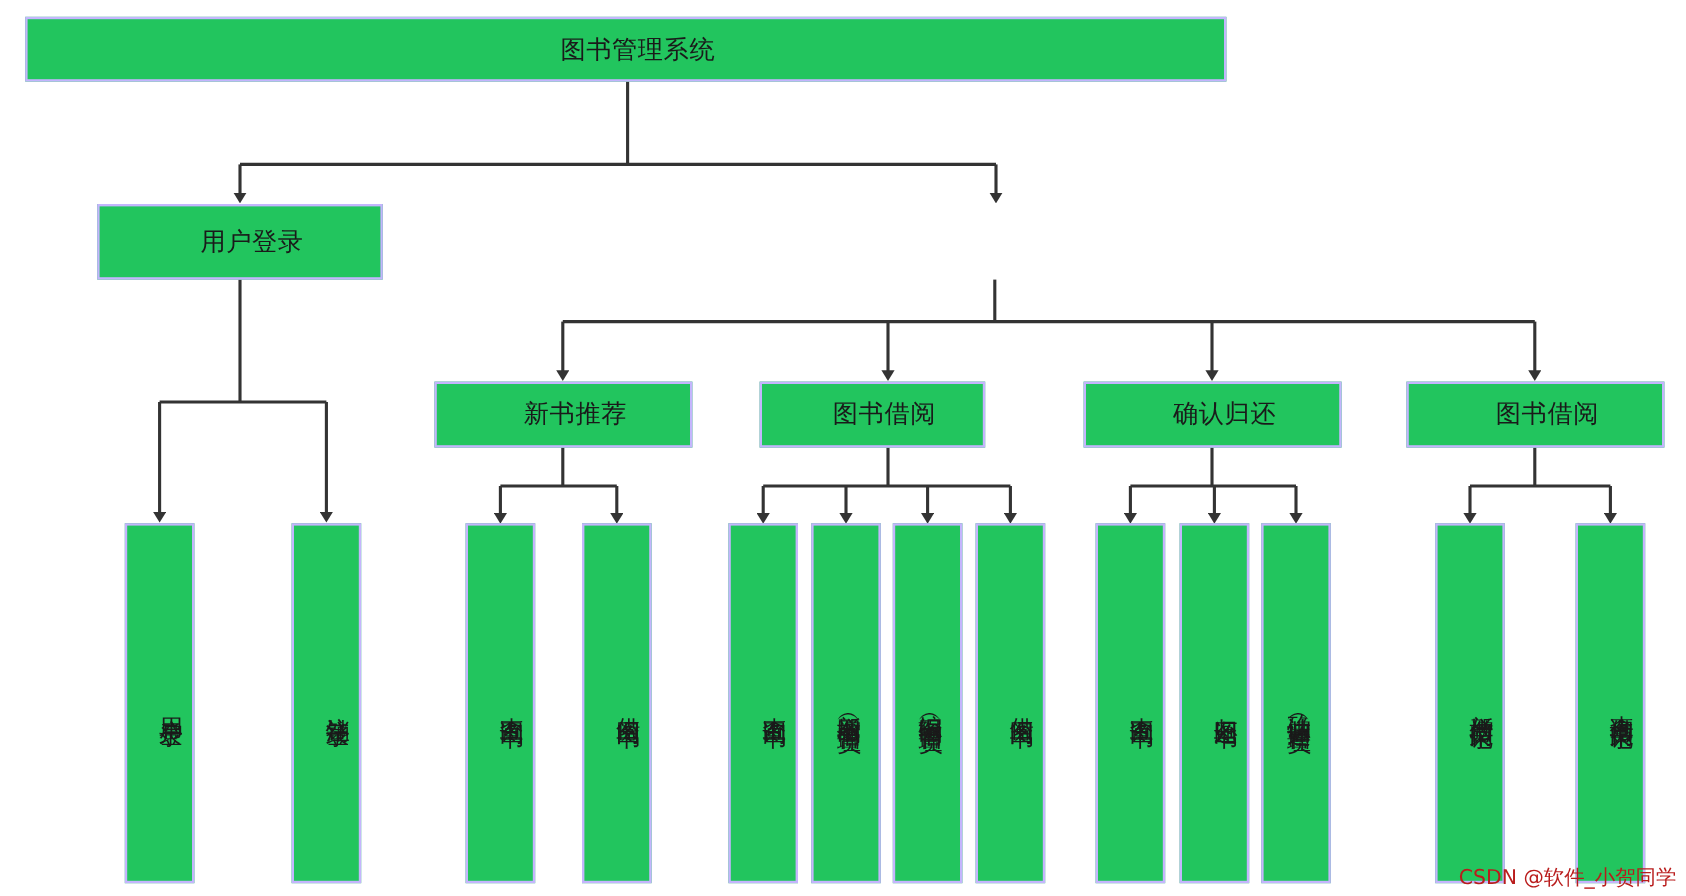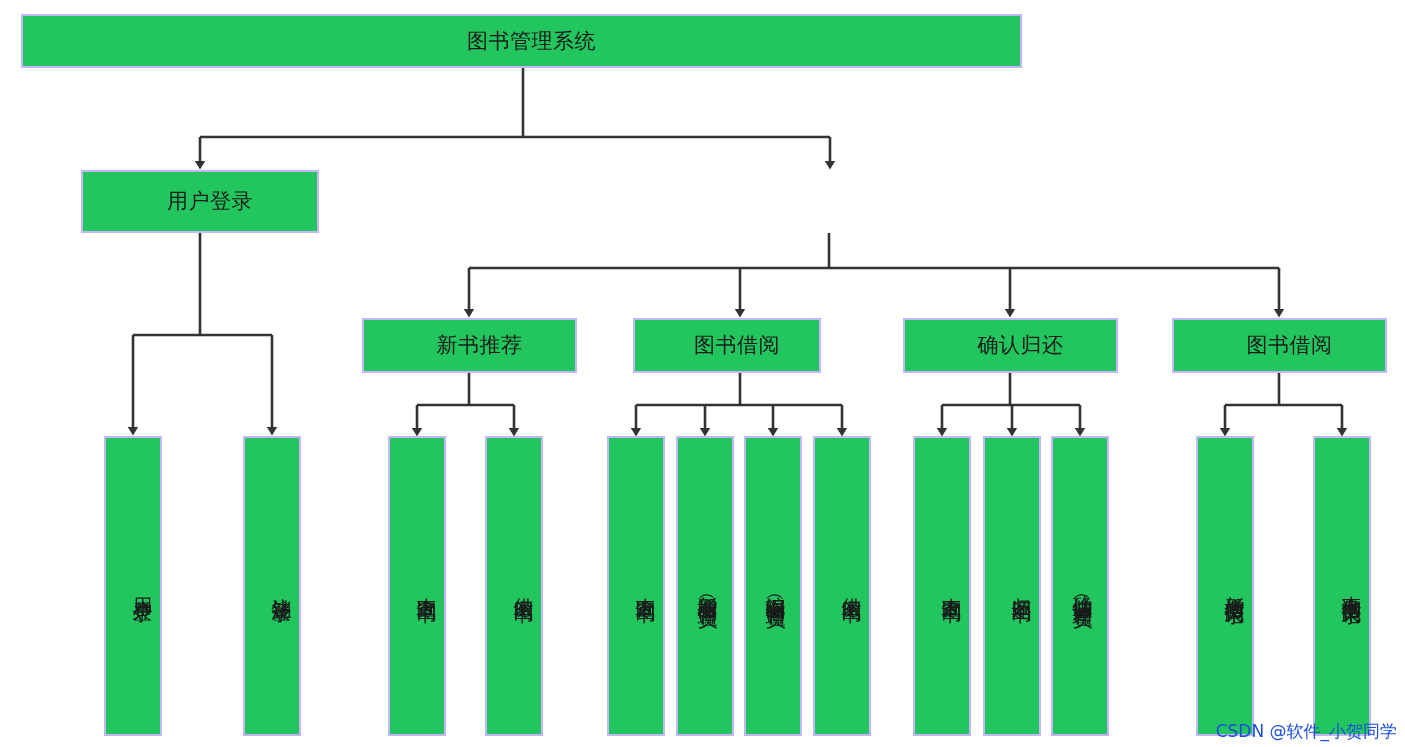--- a/index.html
+++ b/index.html
@@ -61,21 +61,21 @@
     text-orientation: upright;
     font-size: 20px;
     letter-spacing: 2px;
     line-height: 1;
   }
   #watermark {
     position: absolute;
     right: 8px;
     bottom: 4px;
     font-size: 17px;
-    color: #1d4ed8;
+    color: #b91c1c;
     z-index: 5;
     white-space: nowrap;
     font-family: "DejaVu Sans", "Liberation Sans", sans-serif;
   }
 </style>
 </head>
 <body>
 
 <div id="diagram-root">
 

